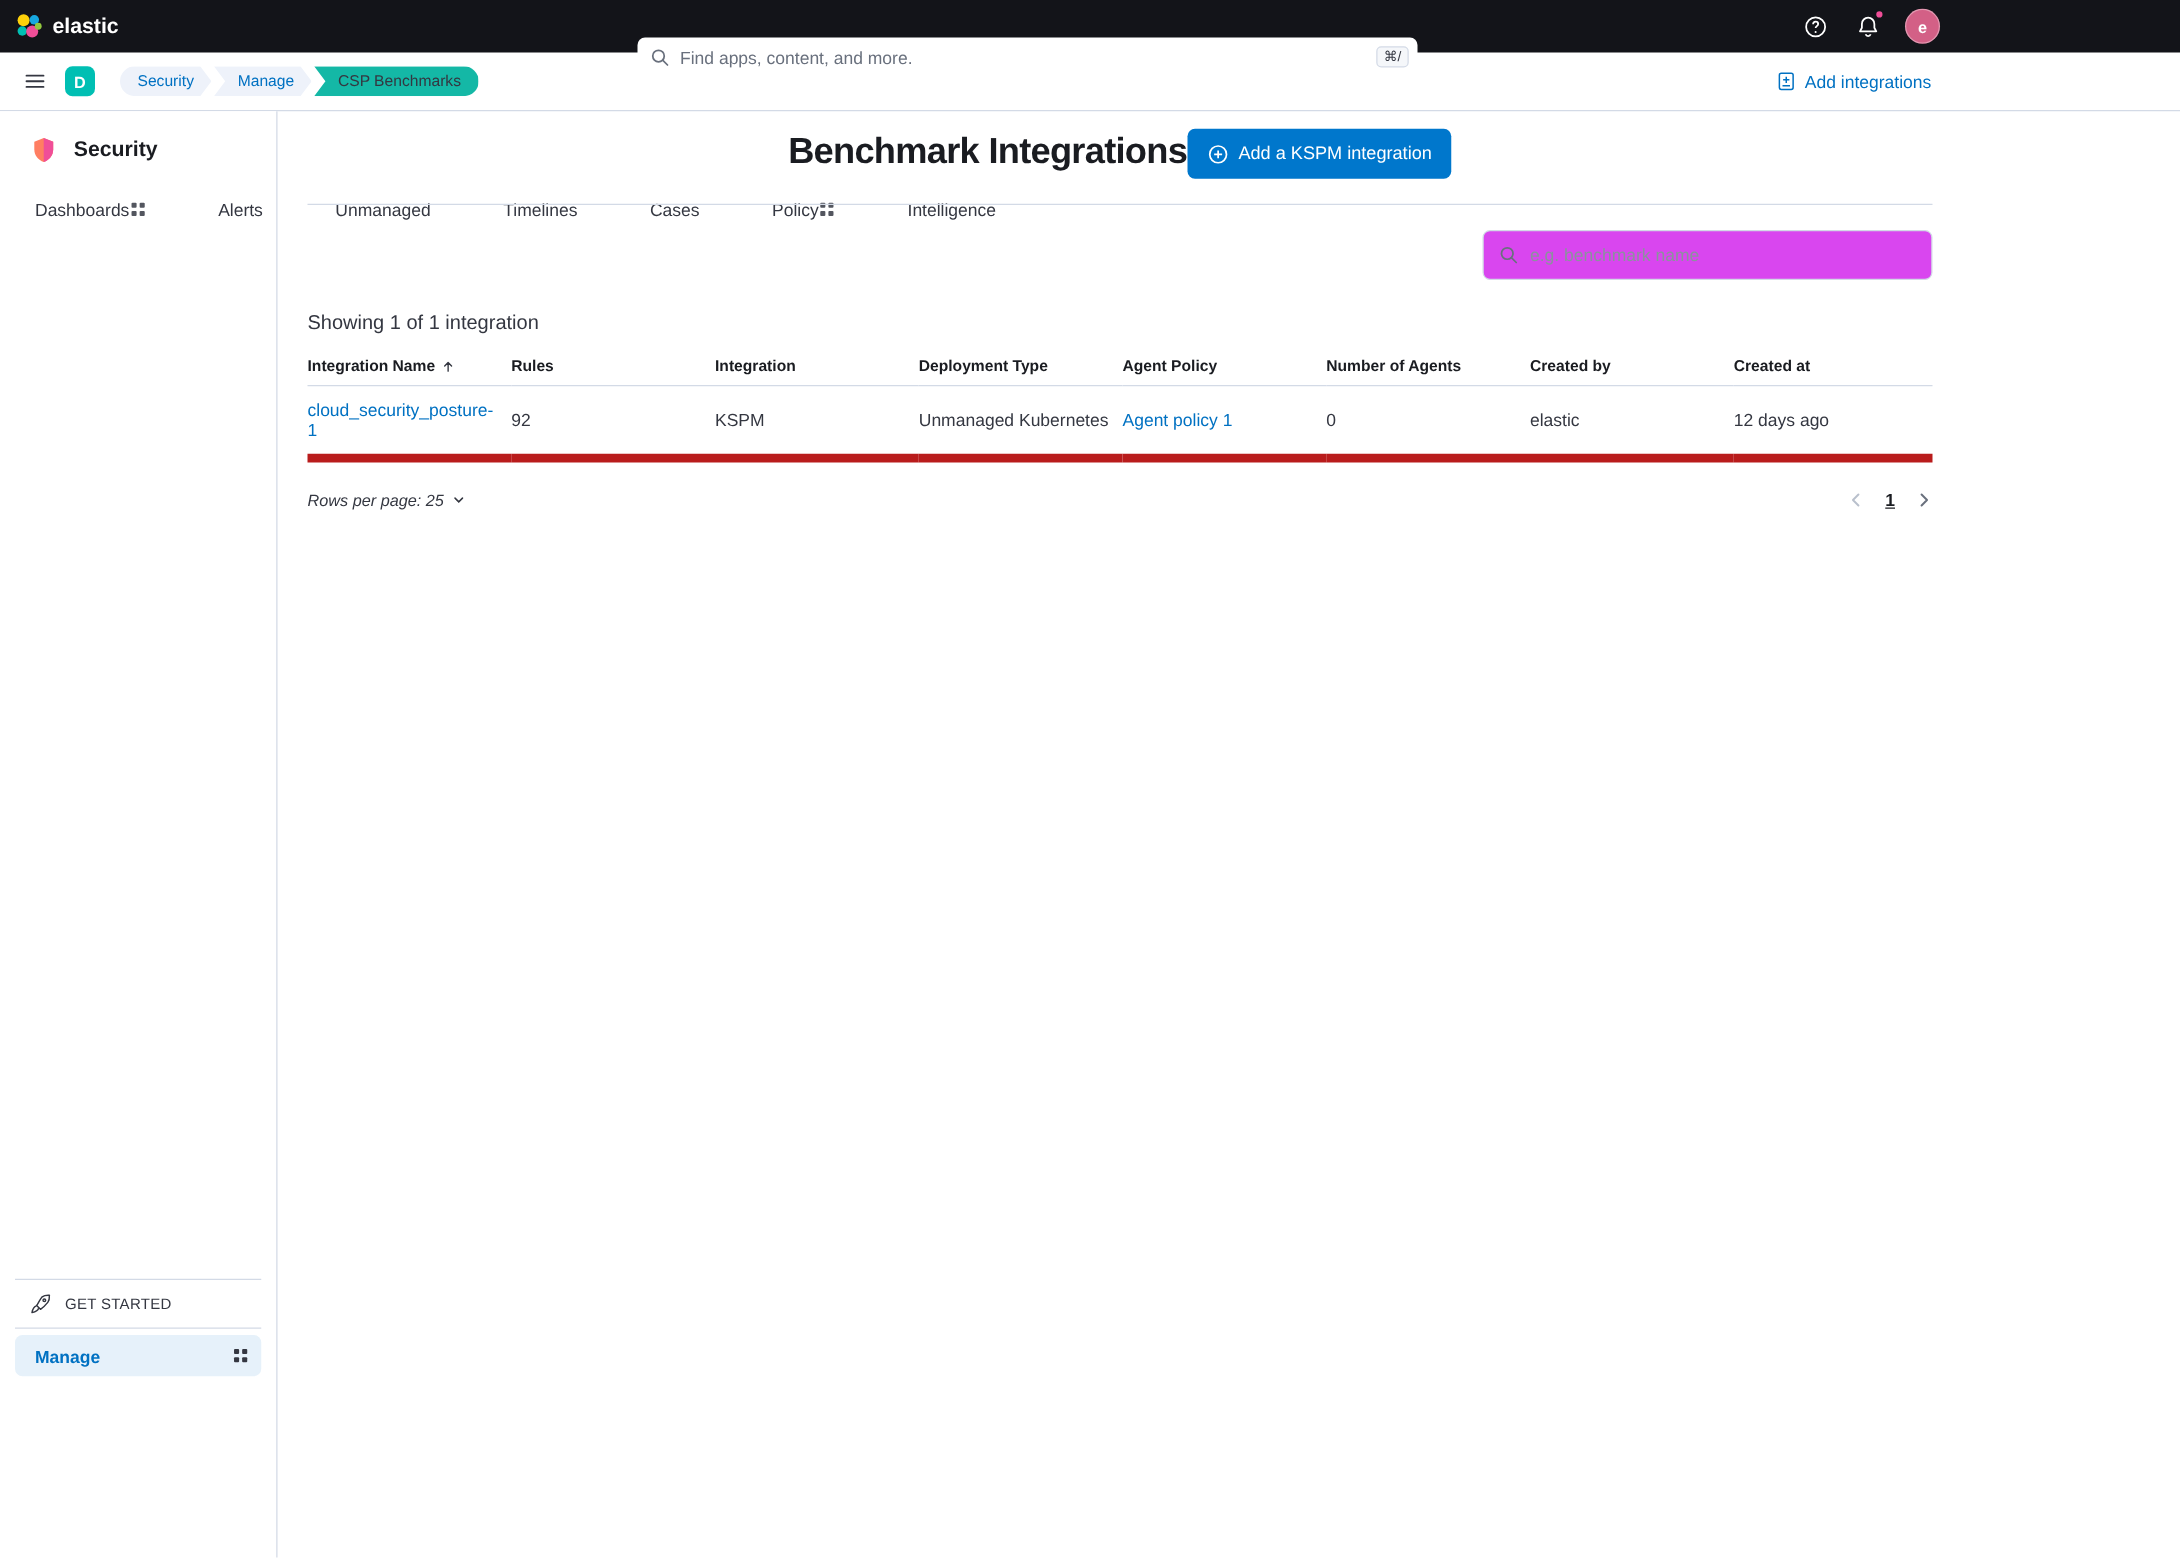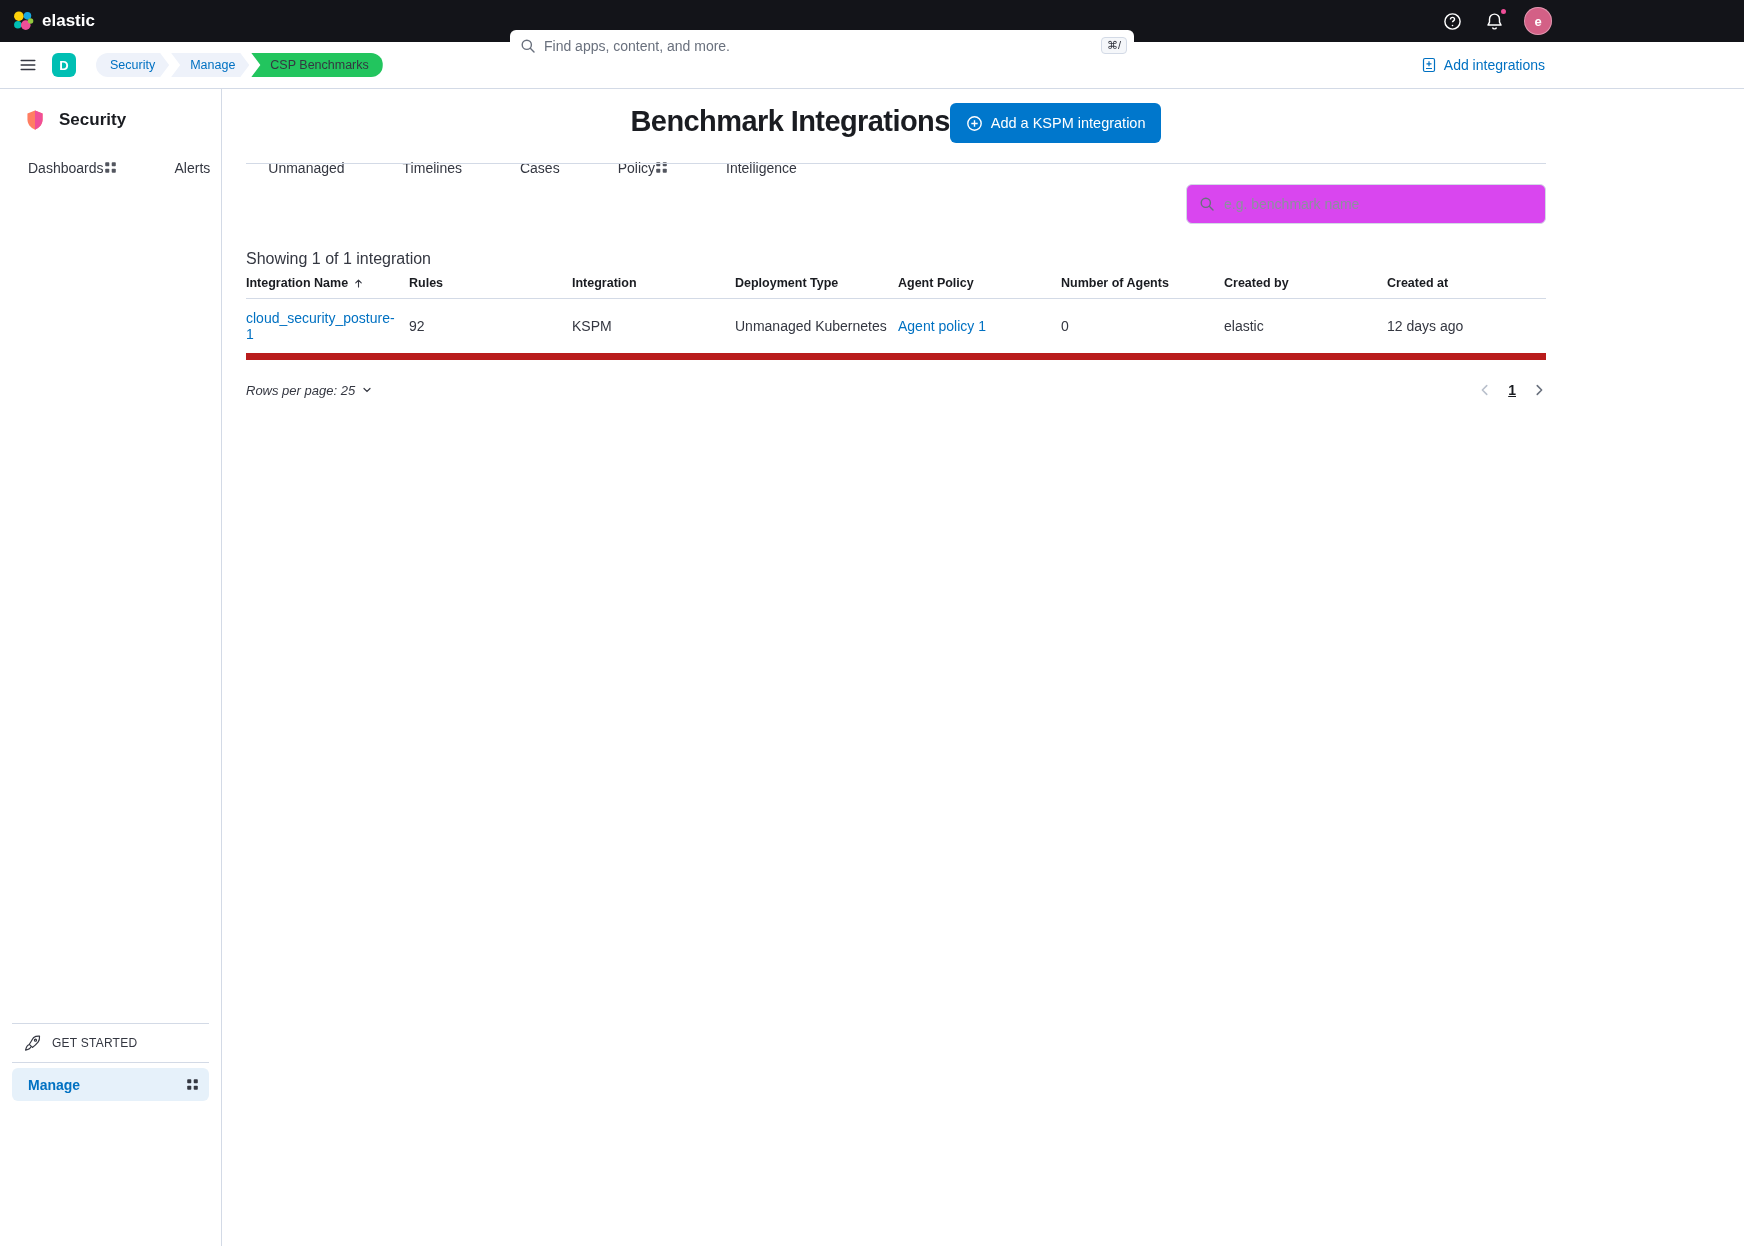--- a/index.html
+++ b/index.html
@@ -36,21 +36,21 @@
   .avatar { width: 28px; height: 28px; border-radius: 50%; background: #d36086; color: #fff; font-size: 13px; font-weight: 600; display: flex; align-items: center; justify-content: center; cursor: pointer; box-shadow: inset 0 0 0 1px rgba(255,255,255,.35); }
   
   .crumb-bar {
     height: 47px; background: #fff; border-bottom: 1px solid #d3dae6;
     display: flex; align-items: center; padding: 0 199px 0 16px; gap: 12px;
   }
   .crumbs { display: flex; align-items: center; margin-left: 8px; }
   .crumb { height: 24px; display: inline-flex; align-items: center; font-size: 12.5px; padding: 0 14px; background: #eef2fa; color: #0071c2; text-decoration: none; cursor: pointer; white-space: nowrap; }
   .crumb.start { clip-path: polygon(0 0, calc(100% - 9px) 0, 100% 50%, calc(100% - 9px) 100%, 0 100%); border-radius: 12px 0 0 12px; }
   .crumb.mid   { clip-path: polygon(0 0, calc(100% - 9px) 0, 100% 50%, calc(100% - 9px) 100%, 0 100%, 9px 50%); margin-left: 2px; padding-left: 19px; }
-  .crumb.end   { clip-path: polygon(0 0, 100% 0, 100% 100%, 0 100%, 9px 50%); margin-left: 2px; padding-left: 19px; background: #22c55e; color: #343741; cursor: default; border-radius: 0 12px 12px 0; }
+  .crumb.end   { clip-path: polygon(0 0, 100% 0, 100% 100%, 0 100%, 9px 50%); margin-left: 2px; padding-left: 19px; background: #14b8a6; color: #343741; cursor: default; border-radius: 0 12px 12px 0; }
   .space-badge { width: 24px; height: 24px; border-radius: 6px; background: #00bfb3; color: #fff; font-weight: 700; font-size: 13px; display: flex; align-items: center; justify-content: center; cursor: pointer; flex-shrink: 0; }
   .add-int { margin-left: auto; display: flex; align-items: center; gap: 7px; color: #0071c2; font-size: 14px; font-weight: 500; text-decoration: none; cursor: pointer; white-space: nowrap; }
   
   .body-wrap { display: flex; height: calc(100vh - 90px); min-height: 980px; }
   .sidebar { width: 222px; flex-shrink: 0; border-right: 1px solid #d3dae6; display: flex; flex-direction: column; padding-top: 20px; background: #fff; }
   .sb-title { display: flex; align-items: center; gap: 13px; padding: 0 16px 0 24px; font-size: 17px; font-weight: 600; color: #1a1c21; }
   .sb-nav { margin-top: 22px; display: flex; }
   .nav-item { height: 29px; display: flex; align-items: center; padding: 0 30px 0 28px; font-size: 14px; color: #343741; text-decoration: none; cursor: pointer; }
   .nav-grid { margin-left: auto; display: flex; color: #53565f; cursor: pointer; }
   .sb-footer { margin-top: auto; padding: 0 12px 145px; }
@@ -63,21 +63,21 @@
   .main-inner { width: 1300px; }
   .title-row { display: flex; align-items: flex-start; justify-content: center; }
   h1.page-title { font-size: 29px; font-weight: 700; color: #1a1c21; letter-spacing: -0.02em; line-height: 36px; }
   .primary-btn { height: 40px; display: flex; align-items: center; gap: 8px; background: #0077cc; color: #fff; border: none; border-radius: 6px; padding: 0 16px; font-size: 14.5px; font-weight: 500; cursor: pointer; font-family: inherit; }
   .hr { border: none; border-top: 1px solid #d3dae6; margin-top: 20px; }
   .search-row { display: flex; justify-content: flex-end; margin-top: 20px; }
   .bench-search { width: 360px; height: 40px; border: 1px solid #d3dae6; background: #d946ef; border-radius: 6px; display: flex; align-items: center; gap: 9px; padding: 0 12px; }
   .bench-search input { flex: 1; border: none; outline: none; background: transparent; font-size: 14px; color: #343741; font-family: inherit; }
   .bench-search input::placeholder { color: #8b919e; }
   .summary { margin-top: 26px; font-size: 16px; color: #343741; }
-  table.bench { width: 100%; border-collapse: collapse; table-layout: fixed; }
+  table.bench { width: 100%; border-collapse: collapse; margin-top: 10px; table-layout: fixed; }
   table.bench th { text-align: left; font-size: 12.5px; font-weight: 600; color: #1a1c21; padding: 8px 8px 8px 0; border-bottom: 1px solid #d3dae6; }
   table.bench td { font-size: 14px; color: #343741; padding: 11px 8px 11px 0; border-bottom: 7px solid #b91c1c; }
   .sort-wrap { display: inline-flex; align-items: center; gap: 5px; cursor: pointer; }
   a.cell-link { color: #0071c2; text-decoration: none; font-weight: 500; cursor: pointer; }
   .table-footer { display: flex; align-items: center; justify-content: space-between; margin-top: 10px; height: 40px; }
   .rpp { display: flex; align-items: center; gap: 6px; font-size: 13px; color: #343741; background: none; border: none; cursor: pointer; font-family: inherit; font-style: italic; }
   .pager { display: flex; align-items: center; gap: 16px; }
   .page-num { font-size: 14px; font-weight: 700; color: #1a1c21; text-decoration: underline; background: none; border: none; cursor: pointer; font-family: inherit; padding: 0; }
   .chev-btn { background: none; border: none; display: flex; cursor: pointer; padding: 0; }
 </style>

